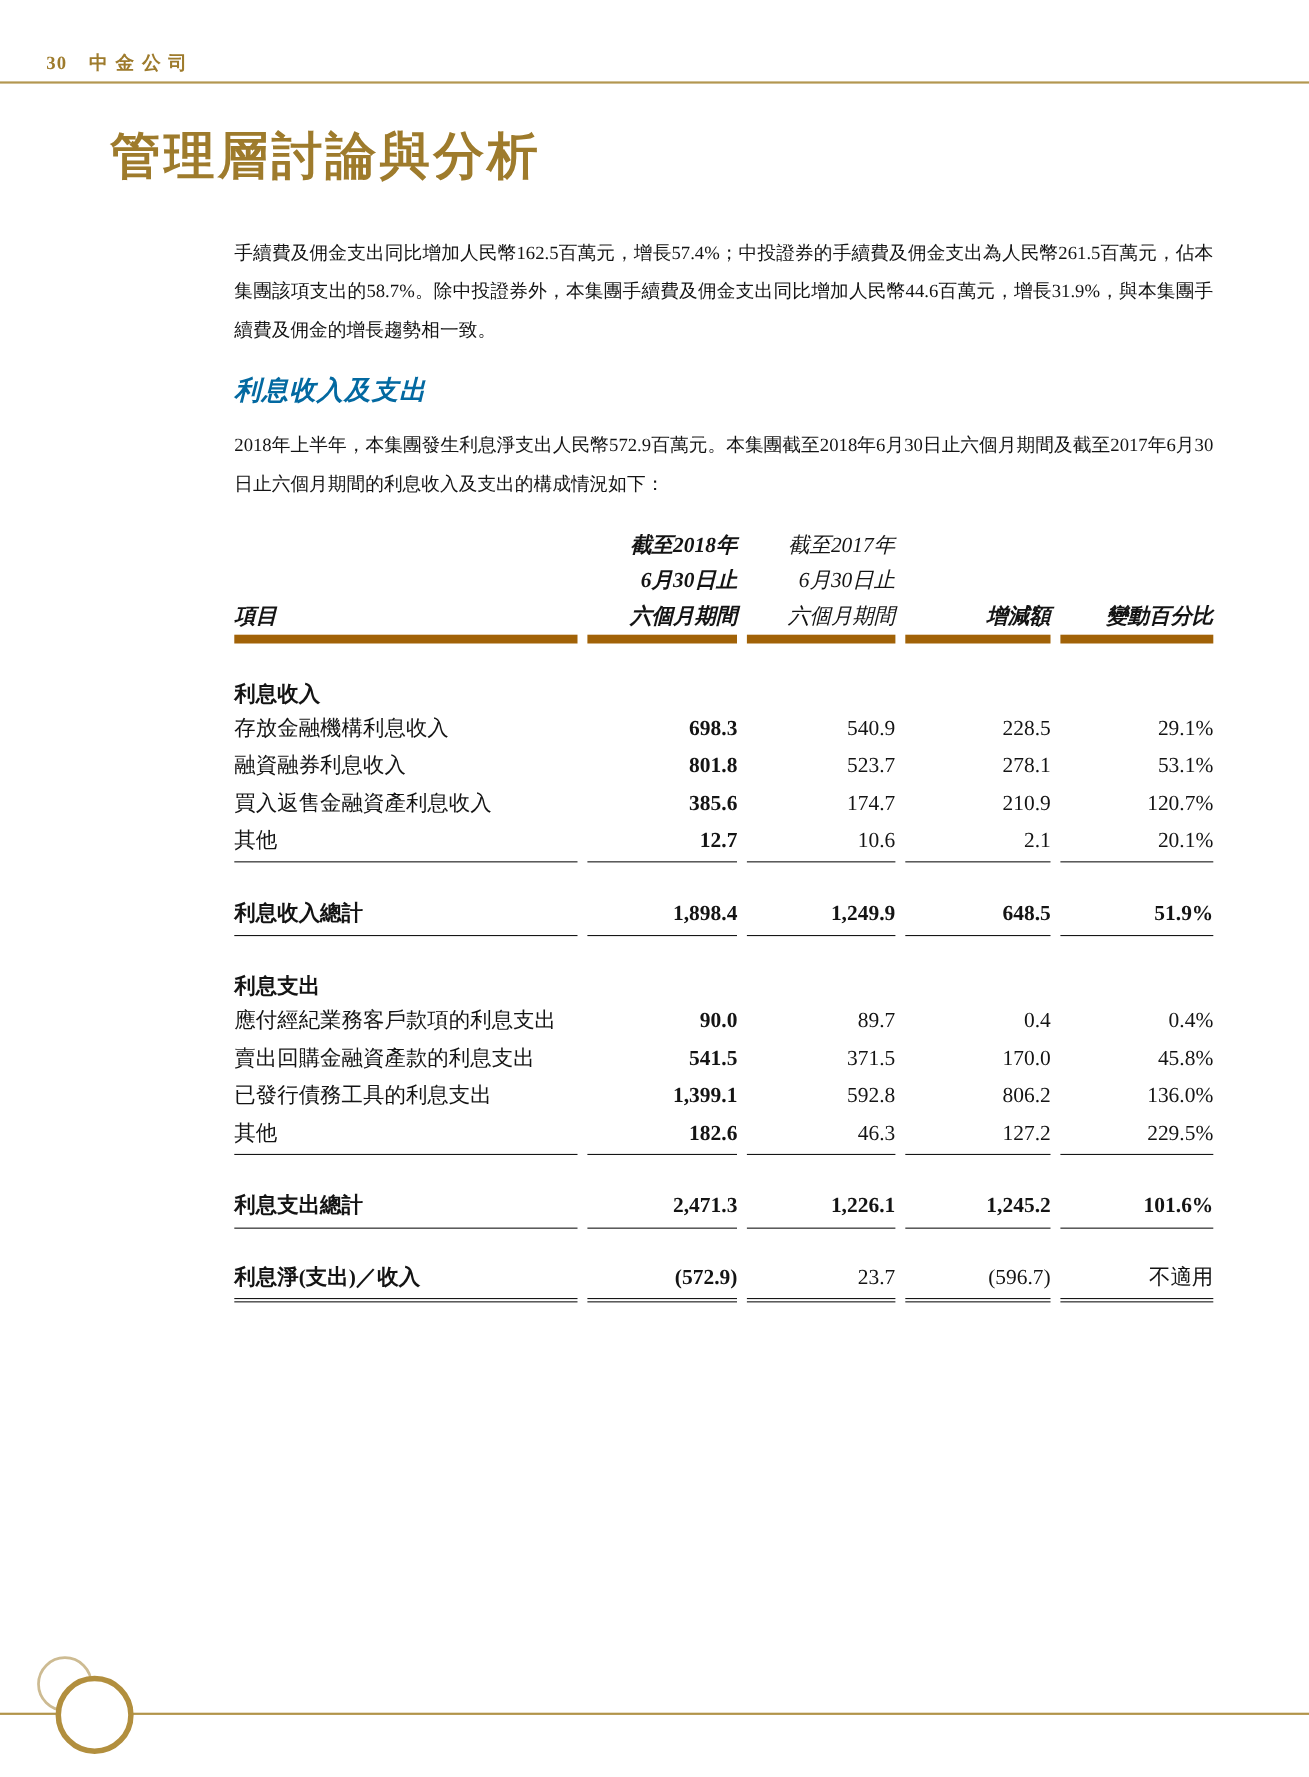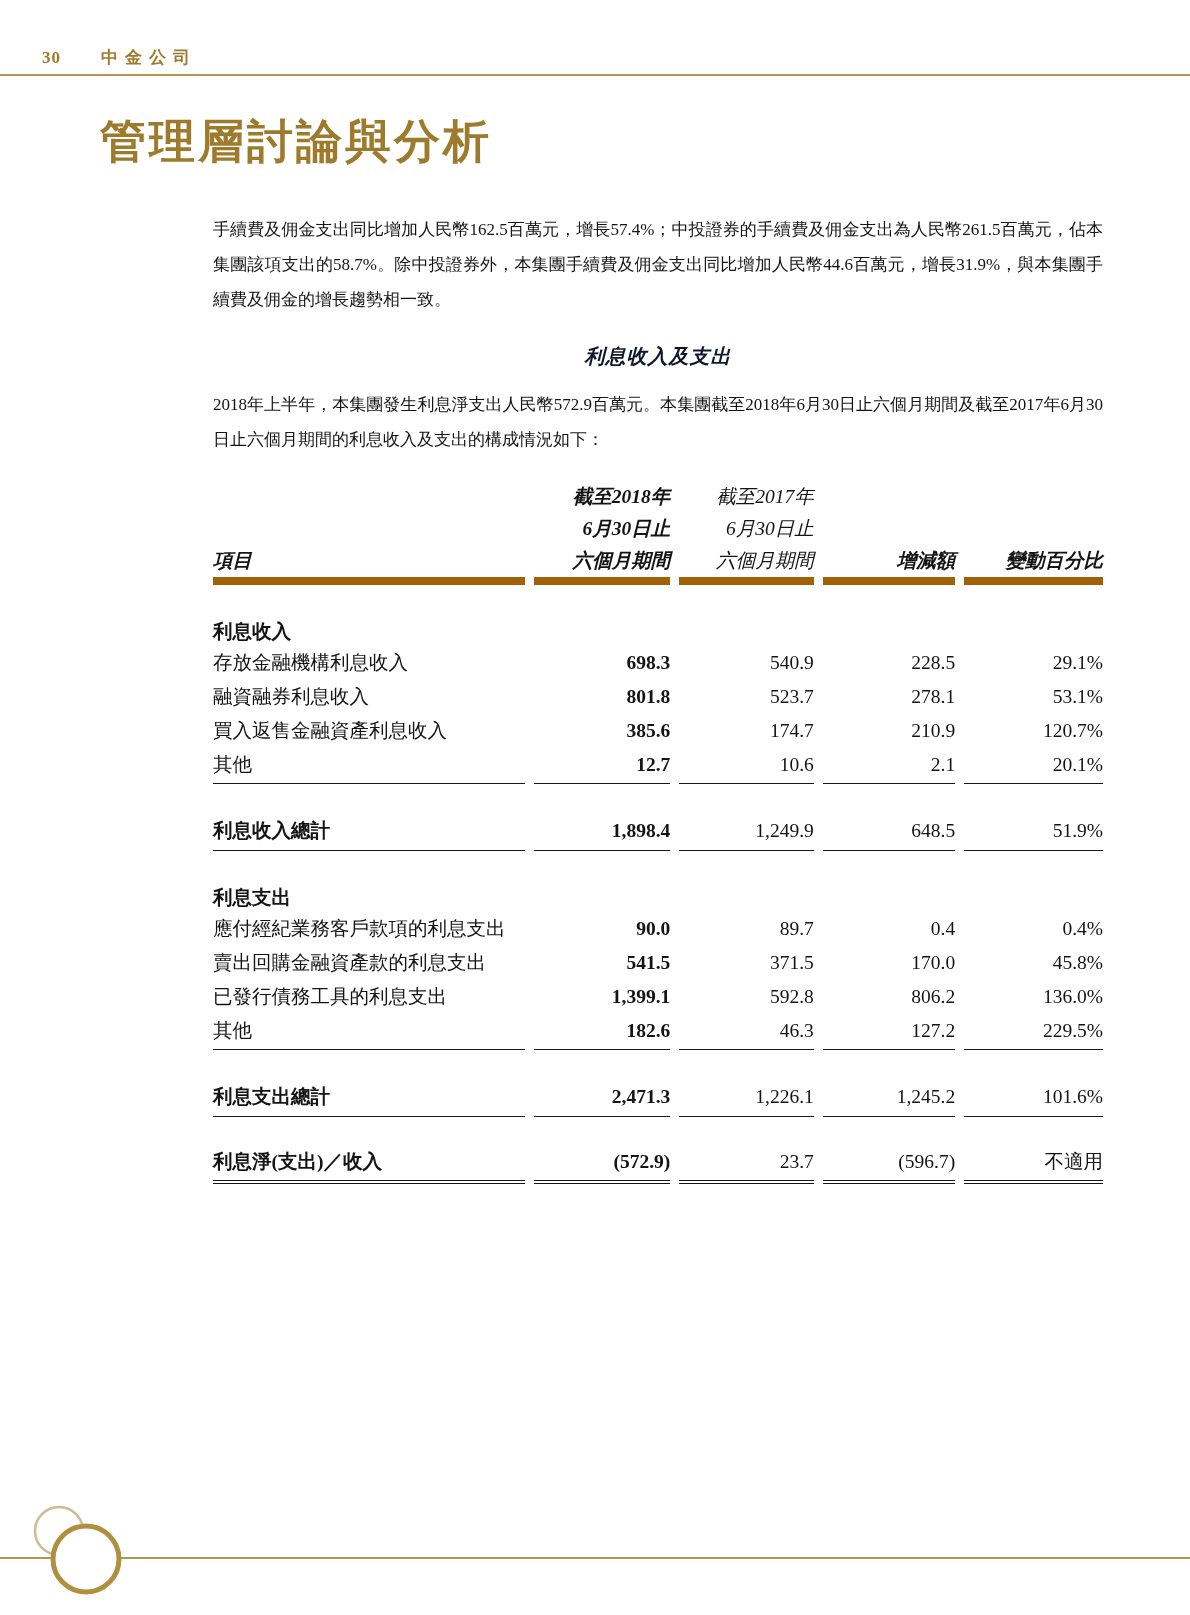--- a/index.html
+++ b/index.html
@@ -11,44 +11,43 @@
     font-family:"Liberation Serif","DejaVu Serif",serif;
     color:#141414;
   }
   
   .page-header{
     position:absolute;top:46px;left:42px;
     display:flex;align-items:center;
     color:#9e7b2c;font-weight:bold;font-size:17px;
   }
   .page-header .page-num{letter-spacing:1px;}
-  .page-header .company{margin-left:40px;letter-spacing:7px;}
+  .page-header .company{margin-left:20px;letter-spacing:7px;}
   .top-rule{
     position:absolute;top:74px;left:0;width:1190px;height:2px;
     background:#b39750;
   }
   
   .page-title{
     position:absolute;top:96px;left:84px;margin:16px;
     font-size:46px;line-height:60px;font-weight:bold;
     color:#9e7b2c;letter-spacing:3px;
   }
   
   .content{
     position:absolute;left:213px;top:212px;width:890px;
   }
   .body-par{
     margin:0;font-size:17px;line-height:35px;
     text-align:justify;text-justify:inter-ideograph;
   }
   .section-heading{
-    margin:24px 0 0 0;font-size:20px;line-height:30px;
-    color:#0f172a;font-weight:bold;font-style:italic;
+    margin:24px 0 0 0;font-size:24px;line-height:30px;
+    color:#0369a1;font-weight:bold;font-style:italic;
     letter-spacing:1px;
-    text-align:center;
   }
   .intro-par{margin-top:16px;}
   .unit-note{
     margin-top:16px;text-align:right;font-size:19px;line-height:30px;
   }
   
   table.fin{
     margin-top:24px;margin-left:-9px;
     width:calc(100% + 18px);
     border-collapse:separate;border-spacing:9px 0;
@@ -67,20 +66,21 @@
   tbody td{
     text-align:right;vertical-align:bottom;line-height:22px;
   }
   tbody td.c1{text-align:left;}
   tr.section td{padding-top:36px;padding-bottom:4px;font-weight:bold;}
   tr.data td{padding-top:5px;padding-bottom:7px;}
   tr.rule-after td{border-bottom:1.5px solid #161616;}
   tr.total td{
     padding-top:36px;padding-bottom:8px;
     border-bottom:1.5px solid #161616;
+    font-weight:bold;
   }
   tr.net td{
     padding-top:34px;padding-bottom:7px;
     border-bottom:4px double #161616;
   }
   tr.data td:nth-child(2),
   tr.total td:nth-child(2),
   tr.net td:nth-child(2){font-weight:bold;}
   tr.total td:first-child,
   tr.net td:first-child{font-weight:bold;}

